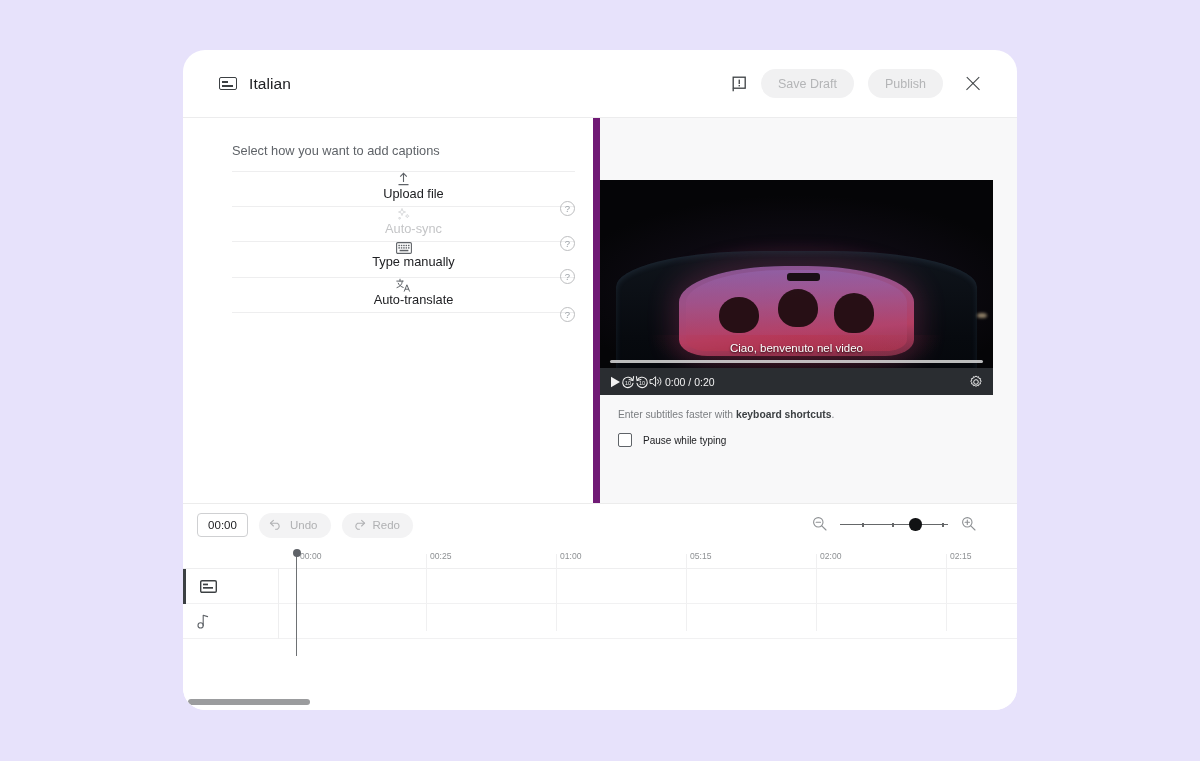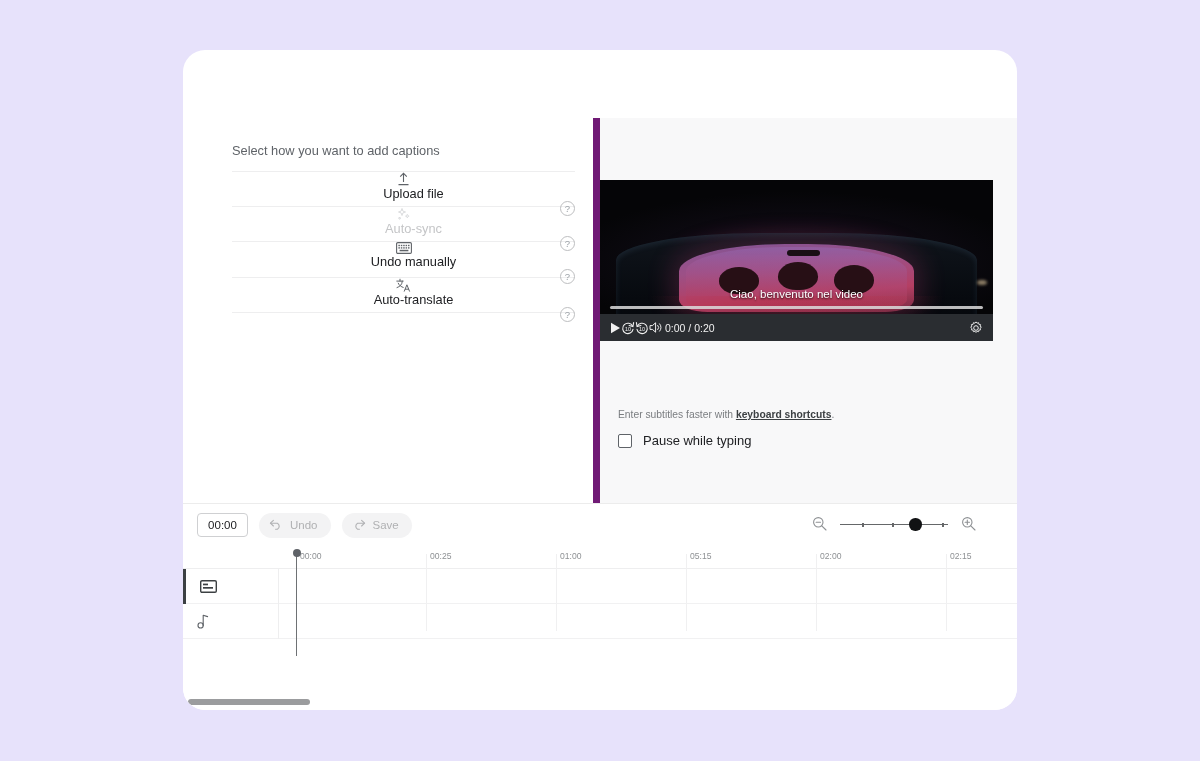--- a/index.html
+++ b/index.html
@@ -120,21 +120,21 @@
     cursor: pointer; flex: none;
   }
 
   .right-pane {
     width: 417px; height: 385px;
     background: #f8f8f9;
     position: relative;
   }
   .video-box {
     position: absolute; left: 0px; top: 62px;
-    width: 393px; height: 161px;
+    width: 393px; height: 215px;
     background: #6d28d9;
     overflow: hidden;
     padding-left: 27px;
   }
   .vid-scene { position: absolute; inset: 0; background:
       radial-gradient(ellipse 60% 45% at 50% 52%, #2a1526 0%, #0d0a12 55%, #050507 100%); }
   .car-body {
     position: absolute; left: 4%; top: 33%; width: 92%; height: 67%;
     background: linear-gradient(180deg, #10151c 0%, #070a0f 60%, #04060a 100%);
     border-radius: 40% 40% 8% 8% / 25% 25% 5% 5%;
@@ -183,30 +183,30 @@
     display: flex; align-items: center; padding: 0 10px; 
   }
   .vc { color: #f1f1f1; display: flex; align-items: center; cursor: pointer; }
   .vid-time { color: #f1f1f1; font-size: 10.5px; margin-left: 2px; }
   .vc.gear { margin-left: auto; }
 
   .hint-text {
     position: absolute; left: 18px; top: 291px;
     font-size: 10.3px; color: #7a7d80;
   }
-  .hint-text b { color: #3c4043; font-weight: bold; text-decoration: underline; }
+  .hint-text b { color: #3c4043; font-weight: bold; }
   .pause-row {
     position: absolute; left: 18px; top: 315px;
     display: flex; align-items: center; gap: 11px; cursor: pointer;
   }
   .checkbox {
     width: 14px; height: 14px; border: 1.6px solid #5f6368; border-radius: 2px;
     background: #fff;
   }
-  .pause-label { font-size: 13px; color: #202124; }
+  .pause-label { font-size: 10px; color: #202124; }
 
   
   .toolbar {
     position: absolute; left: 0; top: 453px;
     width: 834px; height: 43px;
     border-top: 1px solid #ececec;
     display: flex; align-items: center;
   }
   .tl-left { display: flex; align-items: center; gap: 11px; padding-left: 14px; }
   .time-field {
@@ -281,20 +281,39 @@
   .scroll-thumb {
     position: absolute; left: 5px; top: 0; width: 122px; height: 6px;
     background: #9b9c9e; border-radius: 3px; cursor: pointer;
   }
 </style>
 </head>
 <body>
 
 <div class="app-card">
 
+  <div class="header">
+    <div class="header-left">
+      <div class="cc-icon"></div>
+      <div class="header-title">Italian</div>
+    </div>
+    <div class="header-right">
+      <div class="flag-btn">
+        <svg width="15" height="16" viewBox="0 0 15 16" fill="none">
+          <rect x="1.2" y="1.2" width="12" height="11" stroke="#3c4043" stroke-width="1.3"></rect>
+          <rect x="6.6" y="3.6" width="1.3" height="4.4" fill="#3c4043"></rect>
+          <rect x="6.6" y="9" width="1.3" height="1.4" fill="#3c4043"></rect>
+          <path d="M1.2 12.4 L1.2 15.2" stroke="#3c4043" stroke-width="1.3"></path>
+        </svg>
+      </div>
+      <button class="pill-btn">Save Draft</button>
+      <button class="pill-btn">Publish</button>
+      <div class="close-btn"></div>
+    </div>
+  </div>
 
   <div class="body-wrap">
 
     <div class="left-pane">
       <div class="pane-subtitle">Select how you want to add captions</div>
 
       <div class="method-list">
 
         <div class="method-row first">
           <span class="m-icon">
@@ -330,21 +349,21 @@
               <rect x="9.6" y="2.8" width="1.5" height="1.4" fill="#5f6368"></rect>
               <rect x="12" y="2.8" width="1.5" height="1.4" fill="#5f6368"></rect>
               <rect x="2.4" y="5.2" width="1.5" height="1.4" fill="#5f6368"></rect>
               <rect x="4.8" y="5.2" width="1.5" height="1.4" fill="#5f6368"></rect>
               <rect x="7.2" y="5.2" width="1.5" height="1.4" fill="#5f6368"></rect>
               <rect x="9.6" y="5.2" width="1.5" height="1.4" fill="#5f6368"></rect>
               <rect x="12" y="5.2" width="1.5" height="1.4" fill="#5f6368"></rect>
               <rect x="3.6" y="7.8" width="8.8" height="1.5" fill="#5f6368"></rect>
             </svg>
           </span>
-          <span class="m-label">Undo manually</span>
+          <span class="m-label">Type manually</span>
           <span class="help-icon">?</span>
         </div>
 
         <div class="method-row">
           <span class="m-icon">
             <svg width="15" height="14" viewBox="0 0 15 14" fill="none">
               <path d="M0.8 3.1 L7.2 3.1 M4 1.2 L4 3.1 M6.3 3.1 C6.3 6.6 3.9 8.6 1 9.6 M2.2 5.2 C3.2 7.6 5.3 8.8 7.2 9.4" stroke="#5f6368" stroke-width="1" fill="none" stroke-linecap="round"></path>
               <path d="M8.3 13.2 L10.9 6.8 L13.5 13.2 M9.3 11.2 L12.5 11.2" stroke="#5f6368" stroke-width="1" fill="none" stroke-linecap="round"></path>
             </svg>
           </span>
@@ -433,21 +452,21 @@
         </span>
         <span>Undo</span>
       </button>
       <button class="tool-pill">
         <span>
           <svg width="14" height="11" viewBox="0 0 14 11" fill="none">
             <path d="M9.6 1.4 L12.6 4.2 L9.6 7" stroke="#b0b1b3" stroke-width="1.1" fill="none" stroke-linecap="round" stroke-linejoin="round"></path>
             <path d="M12.4 4.2 L5.6 4.2 A3.4 3.4 0 0 0 5.6 10.2 L7.4 10.2" stroke="#b0b1b3" stroke-width="1.1" fill="none" stroke-linecap="round"></path>
           </svg>
         </span>
-        <span>Save</span>
+        <span>Redo</span>
       </button>
     </div>
 
     <div class="tl-right">
       <span>
         <svg width="15" height="15" viewBox="0 0 15 15" fill="none">
           <circle cx="6.3" cy="6.3" r="4.7" stroke="#8e9194" stroke-width="1.1"></circle>
           <path d="M9.8 9.8 L14 14" stroke="#8e9194" stroke-width="1.1" stroke-linecap="round"></path>
           <path d="M4.1 6.3 L8.5 6.3" stroke="#8e9194" stroke-width="1.1" stroke-linecap="round"></path>
         </svg>

